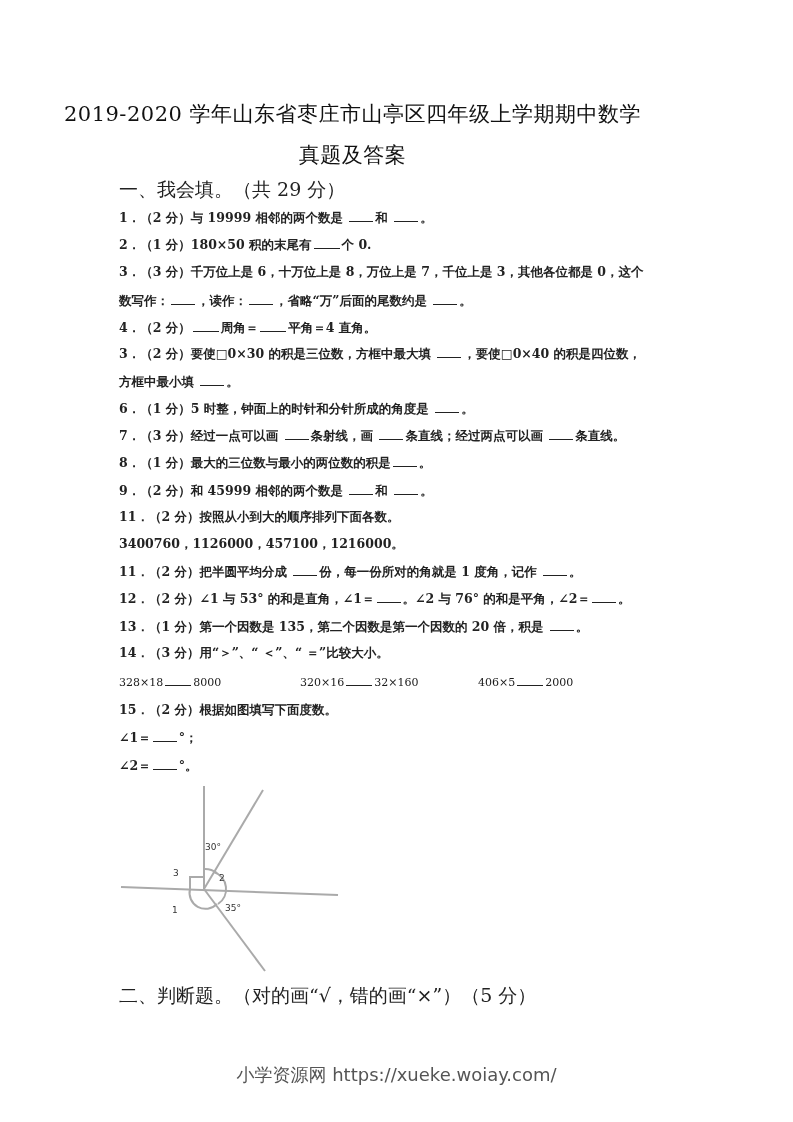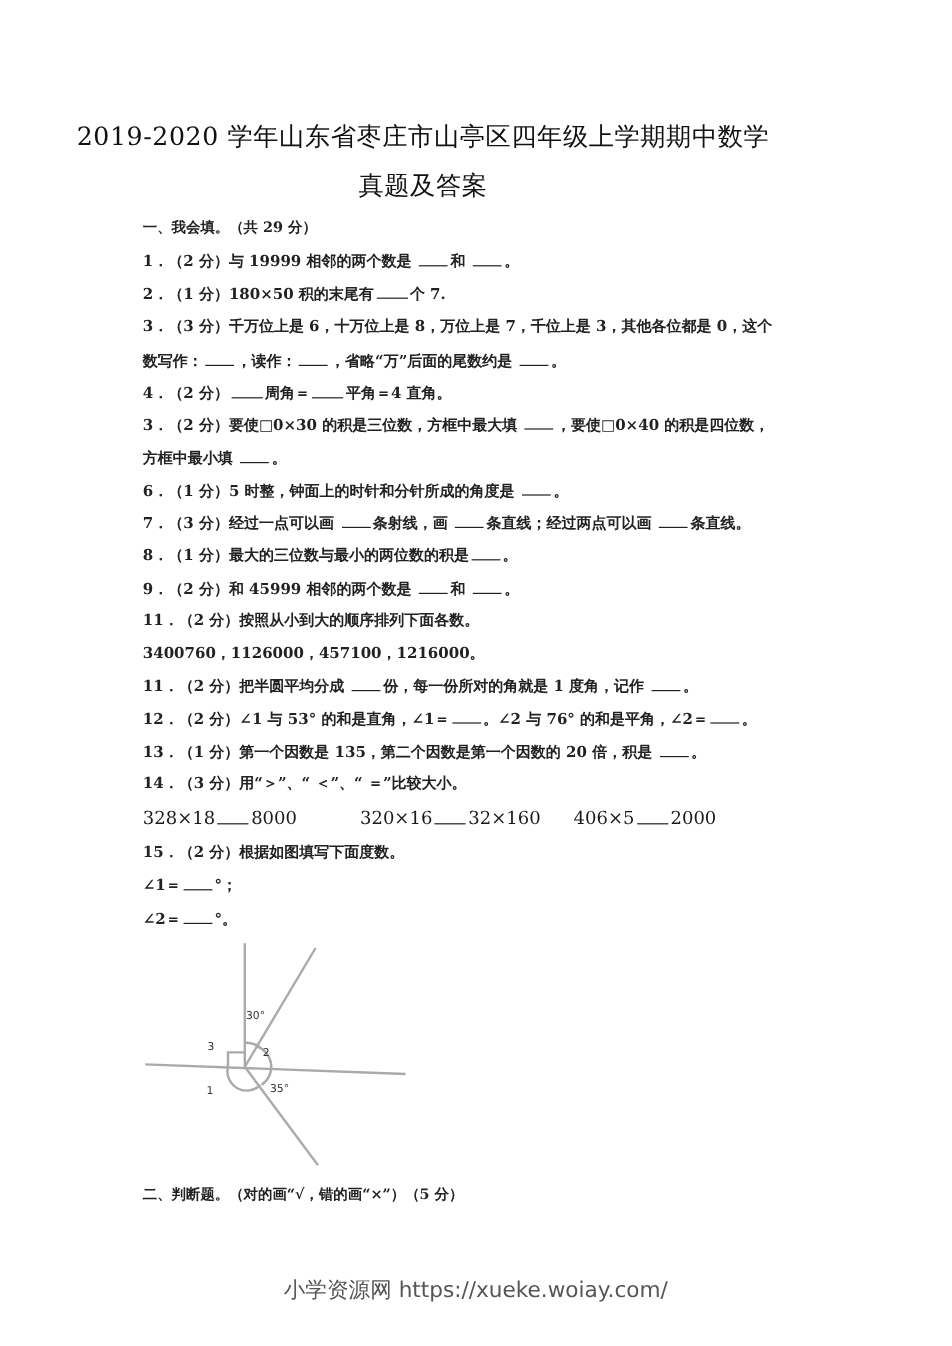--- a/index.html
+++ b/index.html
@@ -11,27 +11,27 @@
     .title {
       position: absolute; left: 0; width: 705px; text-align: center;
       font-size: 21px; letter-spacing: 0.5px; color: #111;
     }
     .title.l1 { top: 100px; }
     .title.l2 { top: 141px; text-align: center; }
     .line {
       position: absolute; left: 119px; font-size: 12.5px; white-space: nowrap;
       color: #222; line-height: 16px; font-weight: bold;
     }
-    .section { font-weight: bold; font-size: 12px; }
+    .section { font-weight: normal; font-size: 19px; }
     .blank {
       display: inline-block; width: 24px; border-bottom: 1px solid #222;
       height: 12px; vertical-align: baseline; margin: 0 2px;
     }
     .blank.wide { width: 26px; }
-    .cmp { position: absolute; top: 673px; font-size: 15px; white-space: nowrap; }
+    .cmp { position: absolute; top: 673px; font-size: 11px; white-space: nowrap; }
     .footer {
       position: absolute; top: 1063px; left: 0; width: 793px; text-align: center;
       font-family: "DejaVu Sans", "Liberation Sans", sans-serif;
       font-size: 18px; color: #555;
     }
     .diagram { position: absolute; left: 115px; top: 780px; }
     .dlabel {
       position: absolute; font-family: "DejaVu Sans", "Liberation Sans", sans-serif;
       font-size: 9px; color: #333; text-align: right;
     }
@@ -44,21 +44,21 @@
 
 <div class="line section" style="top:181px">一、我会填。（共 29 分）</div>
 
 <div class="line" style="top:209px">
   <span>1．（2 分）与 19999 相邻的两个数是</span>
   <span class="blank"></span><span>和</span>
   <span class="blank"></span><span>。</span>
 </div>
 
 <div class="line" style="top:236px">
-  <span>2．（1 分）180×50 积的末尾有</span><span class="blank wide"></span><span>个 7.</span>
+  <span>2．（1 分）180×50 积的末尾有</span><span class="blank wide"></span><span>个 0.</span>
 </div>
 
 <div class="line" style="top:264px">3．（3 分）千万位上是 6，十万位上是 8，万位上是 7，千位上是 3，其他各位都是 0，这个</div>
 <div class="line" style="top:292px">
   <span>数写作：</span><span class="blank"></span><span>，读作：</span><span class="blank"></span><span>，省略“万”后面的尾数约是</span>
   <span class="blank"></span><span>。</span>
 </div>
 
 <div class="line" style="top:319px">
   <span>4．（2 分）</span><span class="blank wide"></span><span>周角＝</span><span class="blank wide"></span><span>平角＝4 直角。</span>

